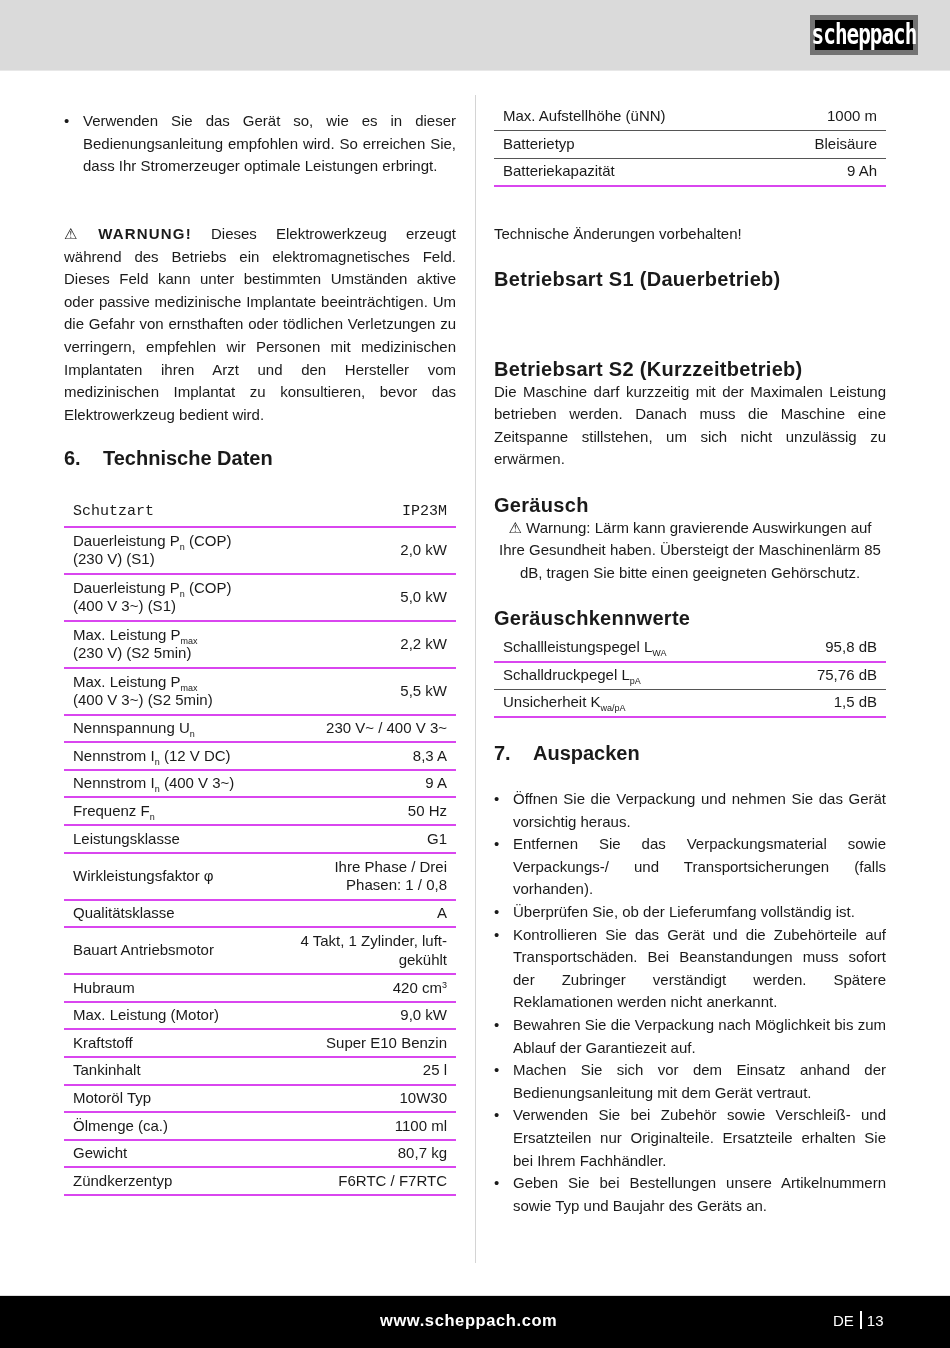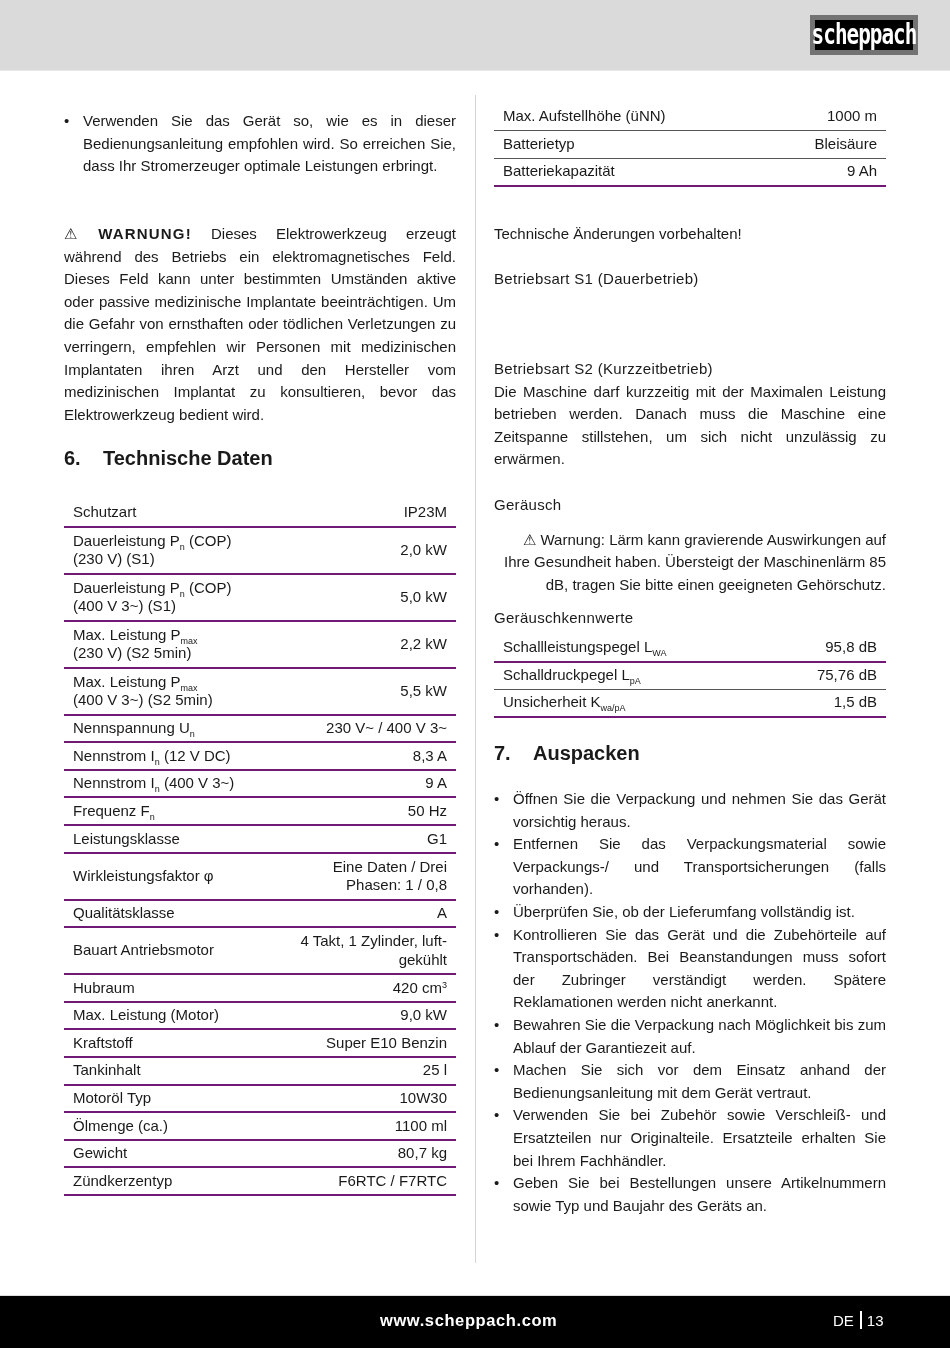--- a/index.html
+++ b/index.html
@@ -20,26 +20,26 @@
   .bullet-list { list-style: none; }
   .bullet-list li { position: relative; padding-left: 19px; font-size: 15px; line-height: 22.6px; text-align: justify; }
   .bullet-list li .dot { position: absolute; left: 0; top: 0; width: 10px; text-align: left; }
 
   .warn-title { font-weight: bold; letter-spacing: 1.2px; }
   .warn-icon { display: inline-block; width: 15px; }
 
   .section-title { font-size: 20px; font-weight: bold; display: flex; }
   .section-title .num { width: 39px; }
 
-  .subhead { font-weight: normal; font-size: 15px; line-height: 22.6px; letter-spacing: 0.3px; }
+  .subhead { font-weight: bold; font-size: 20px; line-height: 22.6px; letter-spacing: 0.3px; }
 
   table.spec { width: 100%; border-collapse: collapse; }
   table.spec td { font-size: 15px; padding: 3px 9px; vertical-align: middle; line-height: 18.5px; }
   table.spec td.v { text-align: right; }
-  table.spec tr { border-bottom: 2px solid #701a75; }
+  table.spec tr { border-bottom: 2px solid #d946ef; }
   table.spec tr.thin { border-bottom: 1px solid #555; }
   table.spec td.k { padding-left: 9px; }
   sub { font-size: 9px; vertical-align: -4px; line-height: 0; }
   sup { font-size: 9px; vertical-align: 5px; line-height: 0; }
 
   .footer { position: absolute; left: 0; top: 1295px; width: 950px; height: 53px; background: #000; border-top: 1px solid #ddd; color: #fff; }
   .footer-url { position: absolute; left: 380px; top: 15px; font-size: 16.5px; font-weight: bold; letter-spacing: 0.6px; }
   .footer-page { position: absolute; left: 833px; top: 15px; font-size: 15px; display: flex; align-items: center; }
   .footer-sep { display: inline-block; width: 2px; height: 18px; background: #fff; margin: 0 5px 0 6px; }
 </style>
@@ -68,21 +68,21 @@
     <span>Dieses Elektrowerkzeug erzeugt während des Betriebs ein elektromagnetisches Feld. Dieses Feld kann unter bestimmten Umständen aktive oder passive medizinische Implantate beeinträchtigen. Um die Gefahr von ernsthaften oder tödlichen Verletzungen zu verringern, empfehlen wir Personen mit medizinischen Implantaten ihren Arzt und den Hersteller vom medizinischen Implantat zu konsultieren, bevor das Elektrowerkzeug bedient wird.</span>
   </p>
 
   <h2 class="section-title" style="position:absolute; top:447px; left:0;">
     <span class="num">6.</span>
     <span>Technische Daten</span>
   </h2>
 
   <table class="spec" style="position:absolute; top:499px; left:0; width:392px;">
     <tbody id="specs-body">
-        <tr style="height: 27.6px;">
+        <tr style="height: 27.6px; font-family: Liberation Mono, monospace;">
           <td class="k"><span>Schutzart</span></td>
           <td class="v"><span>IP23M</span></td>
         </tr>
         <tr style="height: 47px;">
           <td class="k"><span>Dauerleistung P</span><sub>n</sub><span> (COP)</span><br><span>(230 V) (S1)</span></td>
           <td class="v"><span>2,0 kW</span></td>
         </tr>
         <tr style="height: 47px;">
           <td class="k"><span>Dauerleistung P</span><sub>n</sub><span> (COP)</span><br><span>(400 V 3~) (S1)</span></td>
           <td class="v"><span>5,0 kW</span></td>
@@ -110,21 +110,21 @@
         <tr style="height: 27.6px;">
           <td class="k"><span>Frequenz F</span><sub>n</sub><span></span></td>
           <td class="v"><span>50 Hz</span></td>
         </tr>
         <tr style="height: 27.6px;">
           <td class="k"><span>Leistungsklasse</span></td>
           <td class="v"><span>G1</span></td>
         </tr>
         <tr style="height: 47px;">
           <td class="k"><span>Wirkleistungsfaktor φ</span></td>
-          <td class="v"><span>Eine Daten / Drei</span><br><span>Phasen: 1 / 0,8</span></td>
+          <td class="v"><span>Ihre Phase / Drei</span><br><span>Phasen: 1 / 0,8</span></td>
         </tr>
         <tr style="height: 27.6px;">
           <td class="k"><span>Qualitätsklasse</span></td>
           <td class="v"><span>A</span></td>
         </tr>
         <tr style="height: 47px;">
           <td class="k"><span>Bauart Antriebsmotor</span></td>
           <td class="v"><span>4 Takt, 1 Zylinder, luft-</span><br><span>gekühlt</span></td>
         </tr>
         <tr style="height: 27.6px;">
@@ -187,21 +187,21 @@
     <div class="subhead">Betriebsart S1 (Dauerbetrieb)</div>
   </div>
 
   <div style="position:absolute; top:358px; left:0; width:392px;">
     <div class="subhead">Betriebsart S2 (Kurzzeitbetrieb)</div>
     <p class="para">Die Maschine darf kurzzeitig mit der Maximalen Leistung betrieben werden. Danach muss die Maschine eine Zeitspanne stillstehen, um sich nicht unzulässig zu erwärmen.</p>
   </div>
 
   <div style="position:absolute; top:494px; left:0; width:392px;">
     <div class="subhead">Geräusch</div>
-    <p class="para" style="text-align:right;margin-top:12px;">
+    <p class="para" style="text-align:center;">
       <span>⚠</span>
       <span>Warnung: Lärm kann gravierende Auswirkungen auf Ihre Gesundheit haben. Übersteigt der Maschinenlärm 85 dB, tragen Sie bitte einen geeigneten Gehörschutz.</span>
     </p>
   </div>
 
   <div class="subhead" style="position:absolute; top:607px; left:0;">Geräuschkennwerte</div>
   <table class="spec" style="position:absolute; top:634px; left:0; width:392px;">
     <tbody id="noise-body">
         <tr style="height: 27.6px;">
           <td class="k"><span>Schallleistungspegel L</span><sub>WA</sub><span></span></td>

